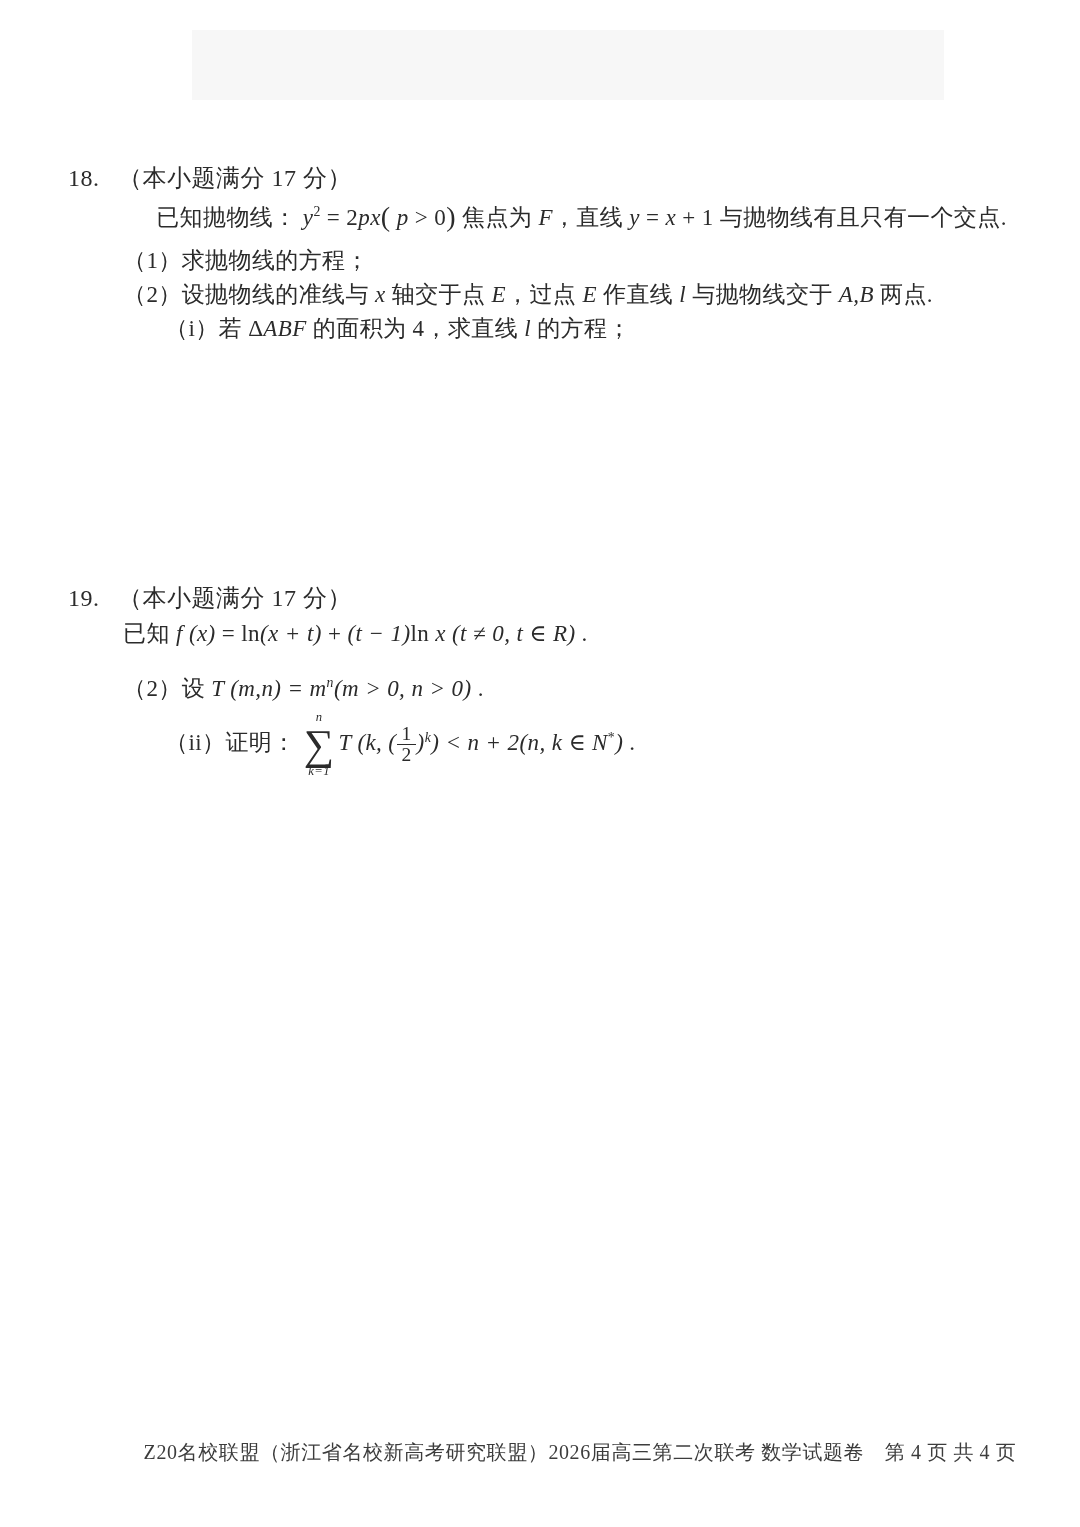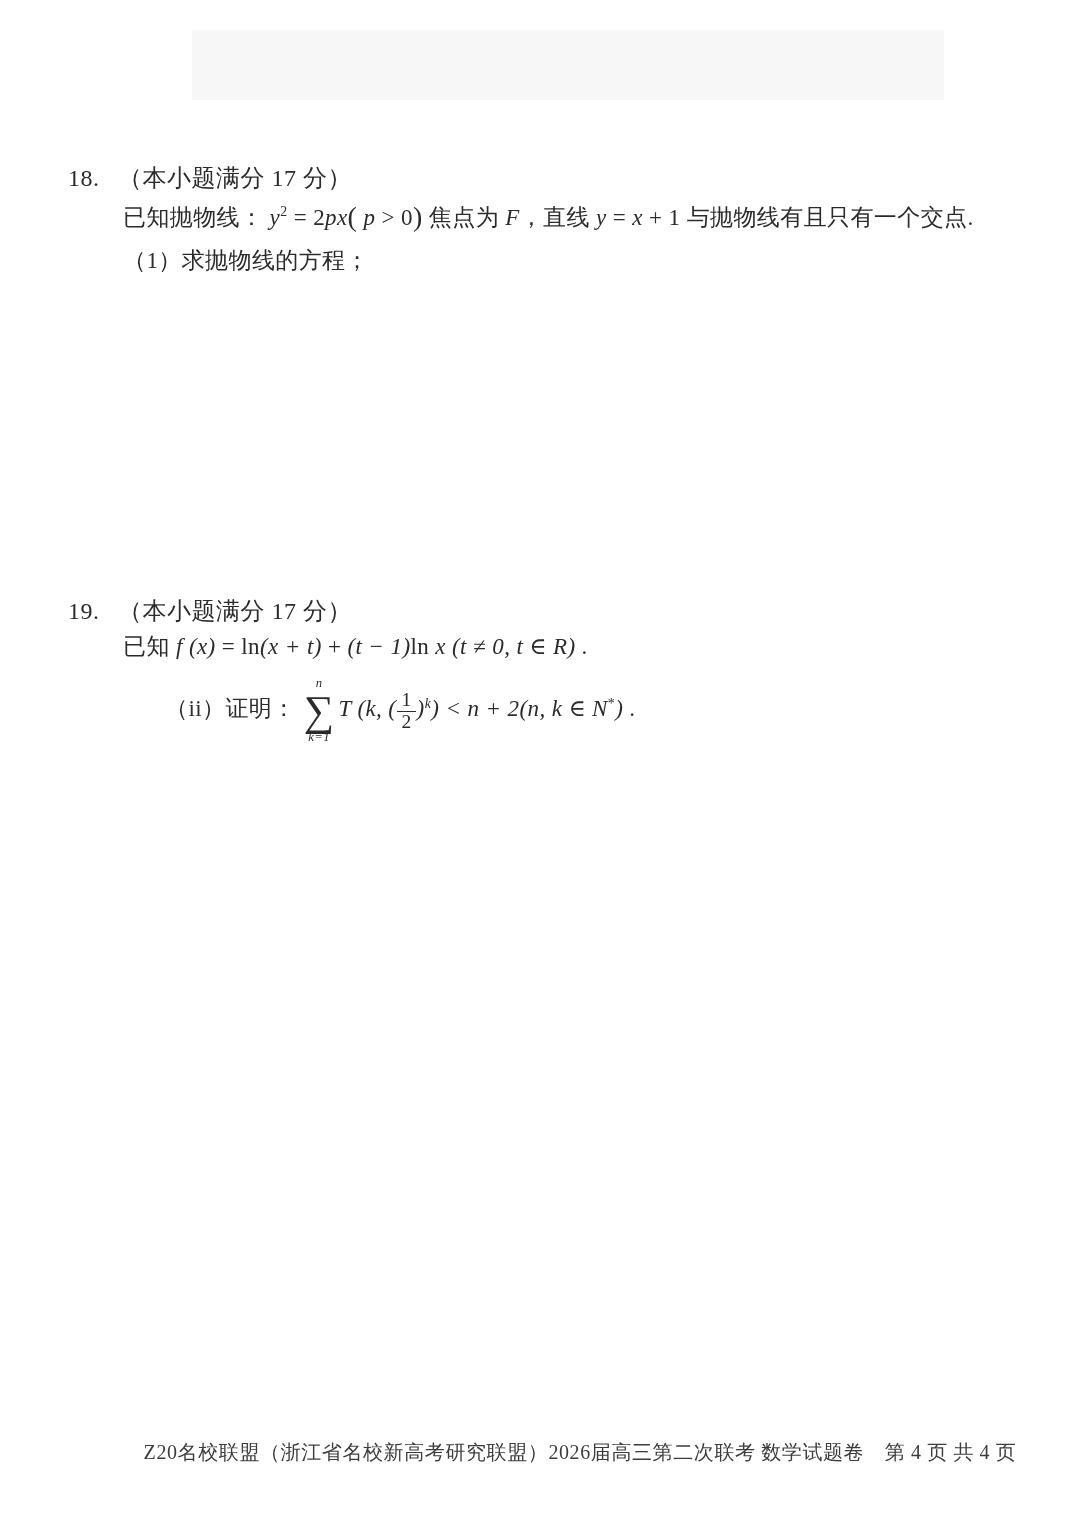--- a/index.html
+++ b/index.html
@@ -12,32 +12,32 @@
     overflow: hidden;
   }
   .band {
     position: absolute;
     left: 192px; top: 30px;
     width: 752px; height: 70px;
     background: var(--band, #f7f7f7);
   }
   .question { position: absolute; left: 68px; right: 40px; }
   .q18 { top: 116px; margin-top: 45px; }
-  .q19 { top: 594px; }
+  .q19 { top: 581px; }
   .qheader { font-size: 24px; line-height: 34px; letter-spacing: 0.5px; }
   .qnum { display: inline-block; width: 50px; }
   .qline {
     font-size: 23px;
     line-height: 34px;
     margin-left: 55px;
     letter-spacing: 0.4px;
     white-space: nowrap;
   }
   .q19 .qline { line-height: 37px; }
-  .q18 .intro { margin-bottom: 9px; }
+  .q18 .intro { margin-bottom: 9px; text-align: center; }
   .q19 .intro { margin-bottom: 12px; }
   .sub { margin-left: 97px; }
   .tall { margin-top: 4px; }
 
   
   .cn { font-style: normal; }
   .u  { font-style: normal; }
   .m  { font-style: italic; }
   .big { font-style: normal; font-size: 1.22em; vertical-align: -1px; }
   .sup  { font-size: 0.6em; vertical-align: super; font-style: italic; }
@@ -73,27 +73,30 @@
 <div class="page">
 
   <div class="band"></div>
 
   <section class="question q18">
     <div class="qheader">
       <span class="qnum">18.</span><span class="qscore">（本小题满分 17 分）</span>
     </div>
     <div class="qline intro"><span class="cn">已知抛物线： </span><span class="m">y</span><span class="sup0">2</span><span class="u"> = 2</span><span class="m">px</span><span class="big">(</span><span class="m"> p </span><span class="u">&gt; 0</span><span class="big">)</span><span class="cn"> 焦点为 </span><span class="m">F</span><span class="cn">，直线 </span><span class="m">y</span><span class="u"> = </span><span class="m">x</span><span class="u"> + 1 </span><span class="cn">与抛物线有且只有一个交点.</span></div>
     <div class="qline"><span class="cn">（1）求抛物线的方程；</span></div>
+    <div class="qline"><span class="cn">（2）设抛物线的准线与 </span><span class="m">x</span><span class="cn"> 轴交于点 </span><span class="m">E</span><span class="cn">，过点 </span><span class="m">E</span><span class="cn"> 作直线 </span><span class="m">l</span><span class="cn"> 与抛物线交于 </span><span class="m">A,B</span><span class="cn"> 两点.</span></div>
+    <div class="qline sub"><span class="cn">（i）若 </span><span class="u">Δ</span><span class="m">ABF</span><span class="cn"> 的面积为 4，求直线 </span><span class="m">l</span><span class="cn"> 的方程；</span></div>
   </section>
 
   <section class="question q19">
     <div class="qheader">
       <span class="qnum">19.</span><span class="qscore">（本小题满分 17 分）</span>
     </div>
     <div class="qline intro"><span class="cn">已知 </span><span class="m">f (x)</span><span class="u"> = ln</span><span class="m">(x + t)</span><span class="u"> + </span><span class="m">(t − 1)</span><span class="u">ln </span><span class="m">x (t ≠ 0, t ∈ R)</span><span class="u"> .</span></div>
+    <div class="qline"><span class="cn">（2）设 </span><span class="m">T (m,n) = m</span><span class="sup">n</span><span class="m">(m &gt; 0, n &gt; 0)</span><span class="u"> .</span></div>
     <div class="qline sub tall"><span class="cn">（ii）证明： </span><span class="sum">
           <span class="slim">n</span>
           <span class="sigma">∑</span>
           <span class="slim">k=1</span>
         </span><span class="m">T (k, (</span><span class="frac">
           <span class="num">1</span>
           <span class="den">2</span>
         </span><span class="m">)</span><span class="sup">k</span><span class="m">) &lt; n + 2(n, k ∈ N</span><span class="sup0">*</span><span class="m">)</span><span class="u"> .</span></div>
   </section>
 

